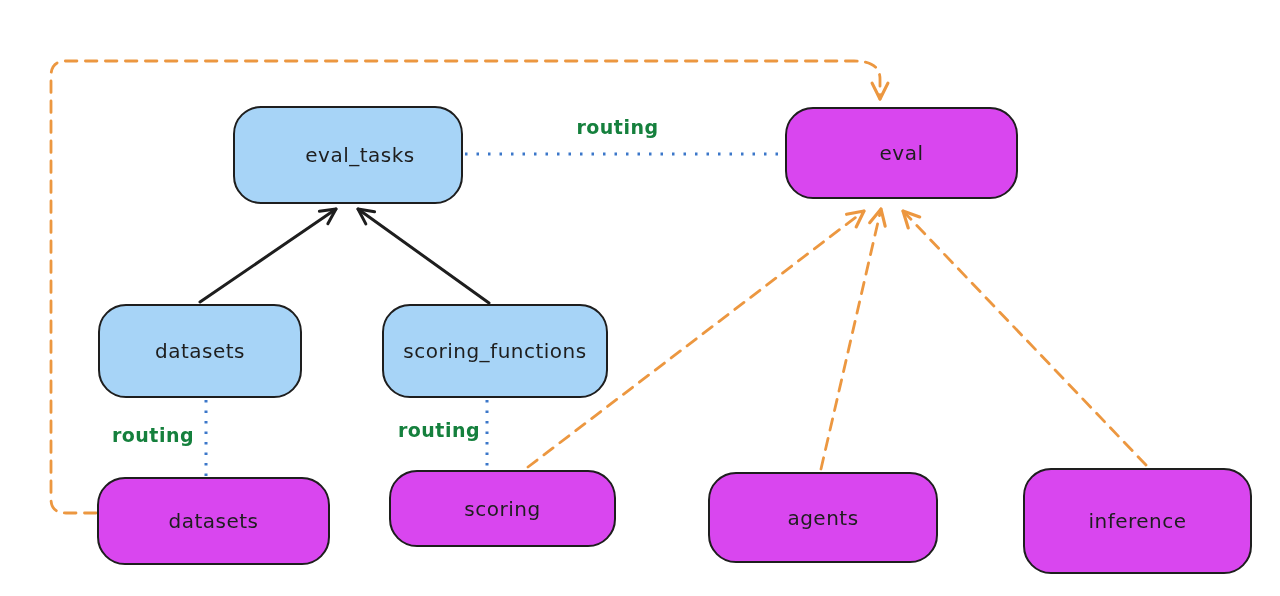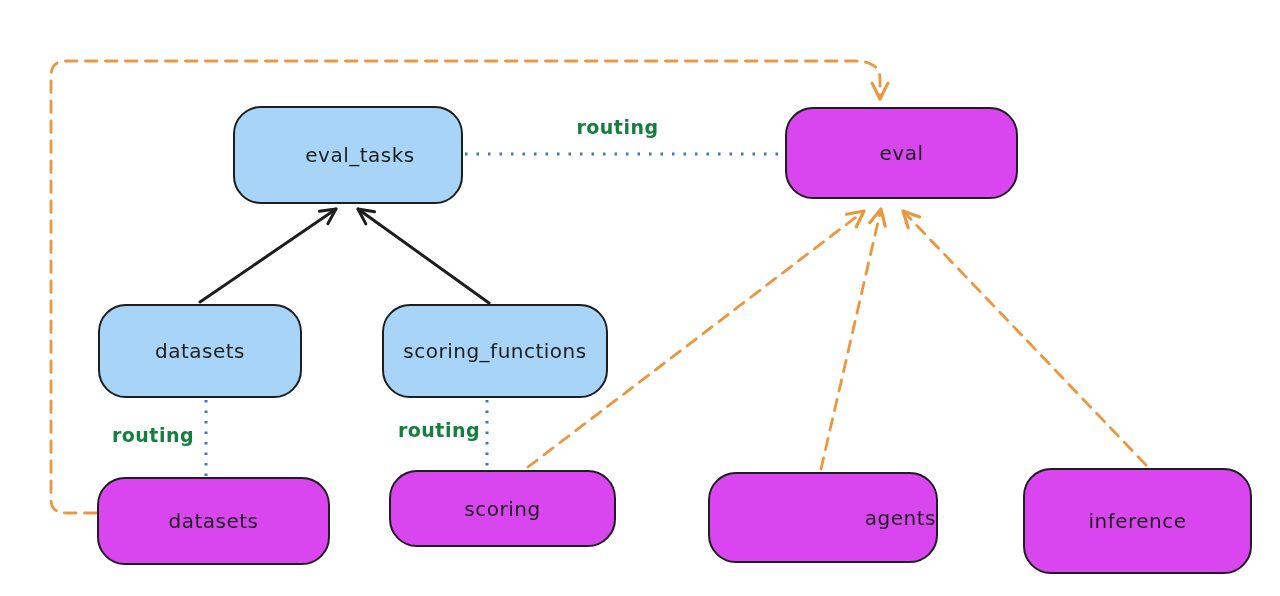--- a/index.html
+++ b/index.html
@@ -96,21 +96,21 @@
   </div>
 
   <div class="node green" style="left:97px; top:477px; width:233px; height:88px;">
     <span class="node-label">datasets</span>
   </div>
 
   <div class="node green" style="left:389px; top:470px; width:227px; height:77px;">
     <span class="node-label">scoring</span>
   </div>
 
-  <div class="node green" style="left:708px; top:472px; width:230px; height:91px;justify-content:flex-end;">
+  <div class="node green" style="left:708px; top:472px; width:230px; height:91px;">
     <span class="node-label">agents</span>
   </div>
 
   <div class="node green" style="left:1023px; top:468px; width:229px; height:106px;">
     <span class="node-label">inference</span>
   </div>
 
   <div class="edge-label" style="left:560px; top:116px; width:115px;">routing</div>
 
   <div class="edge-label" style="left:108px; top:424px; width:90px;">routing</div>

